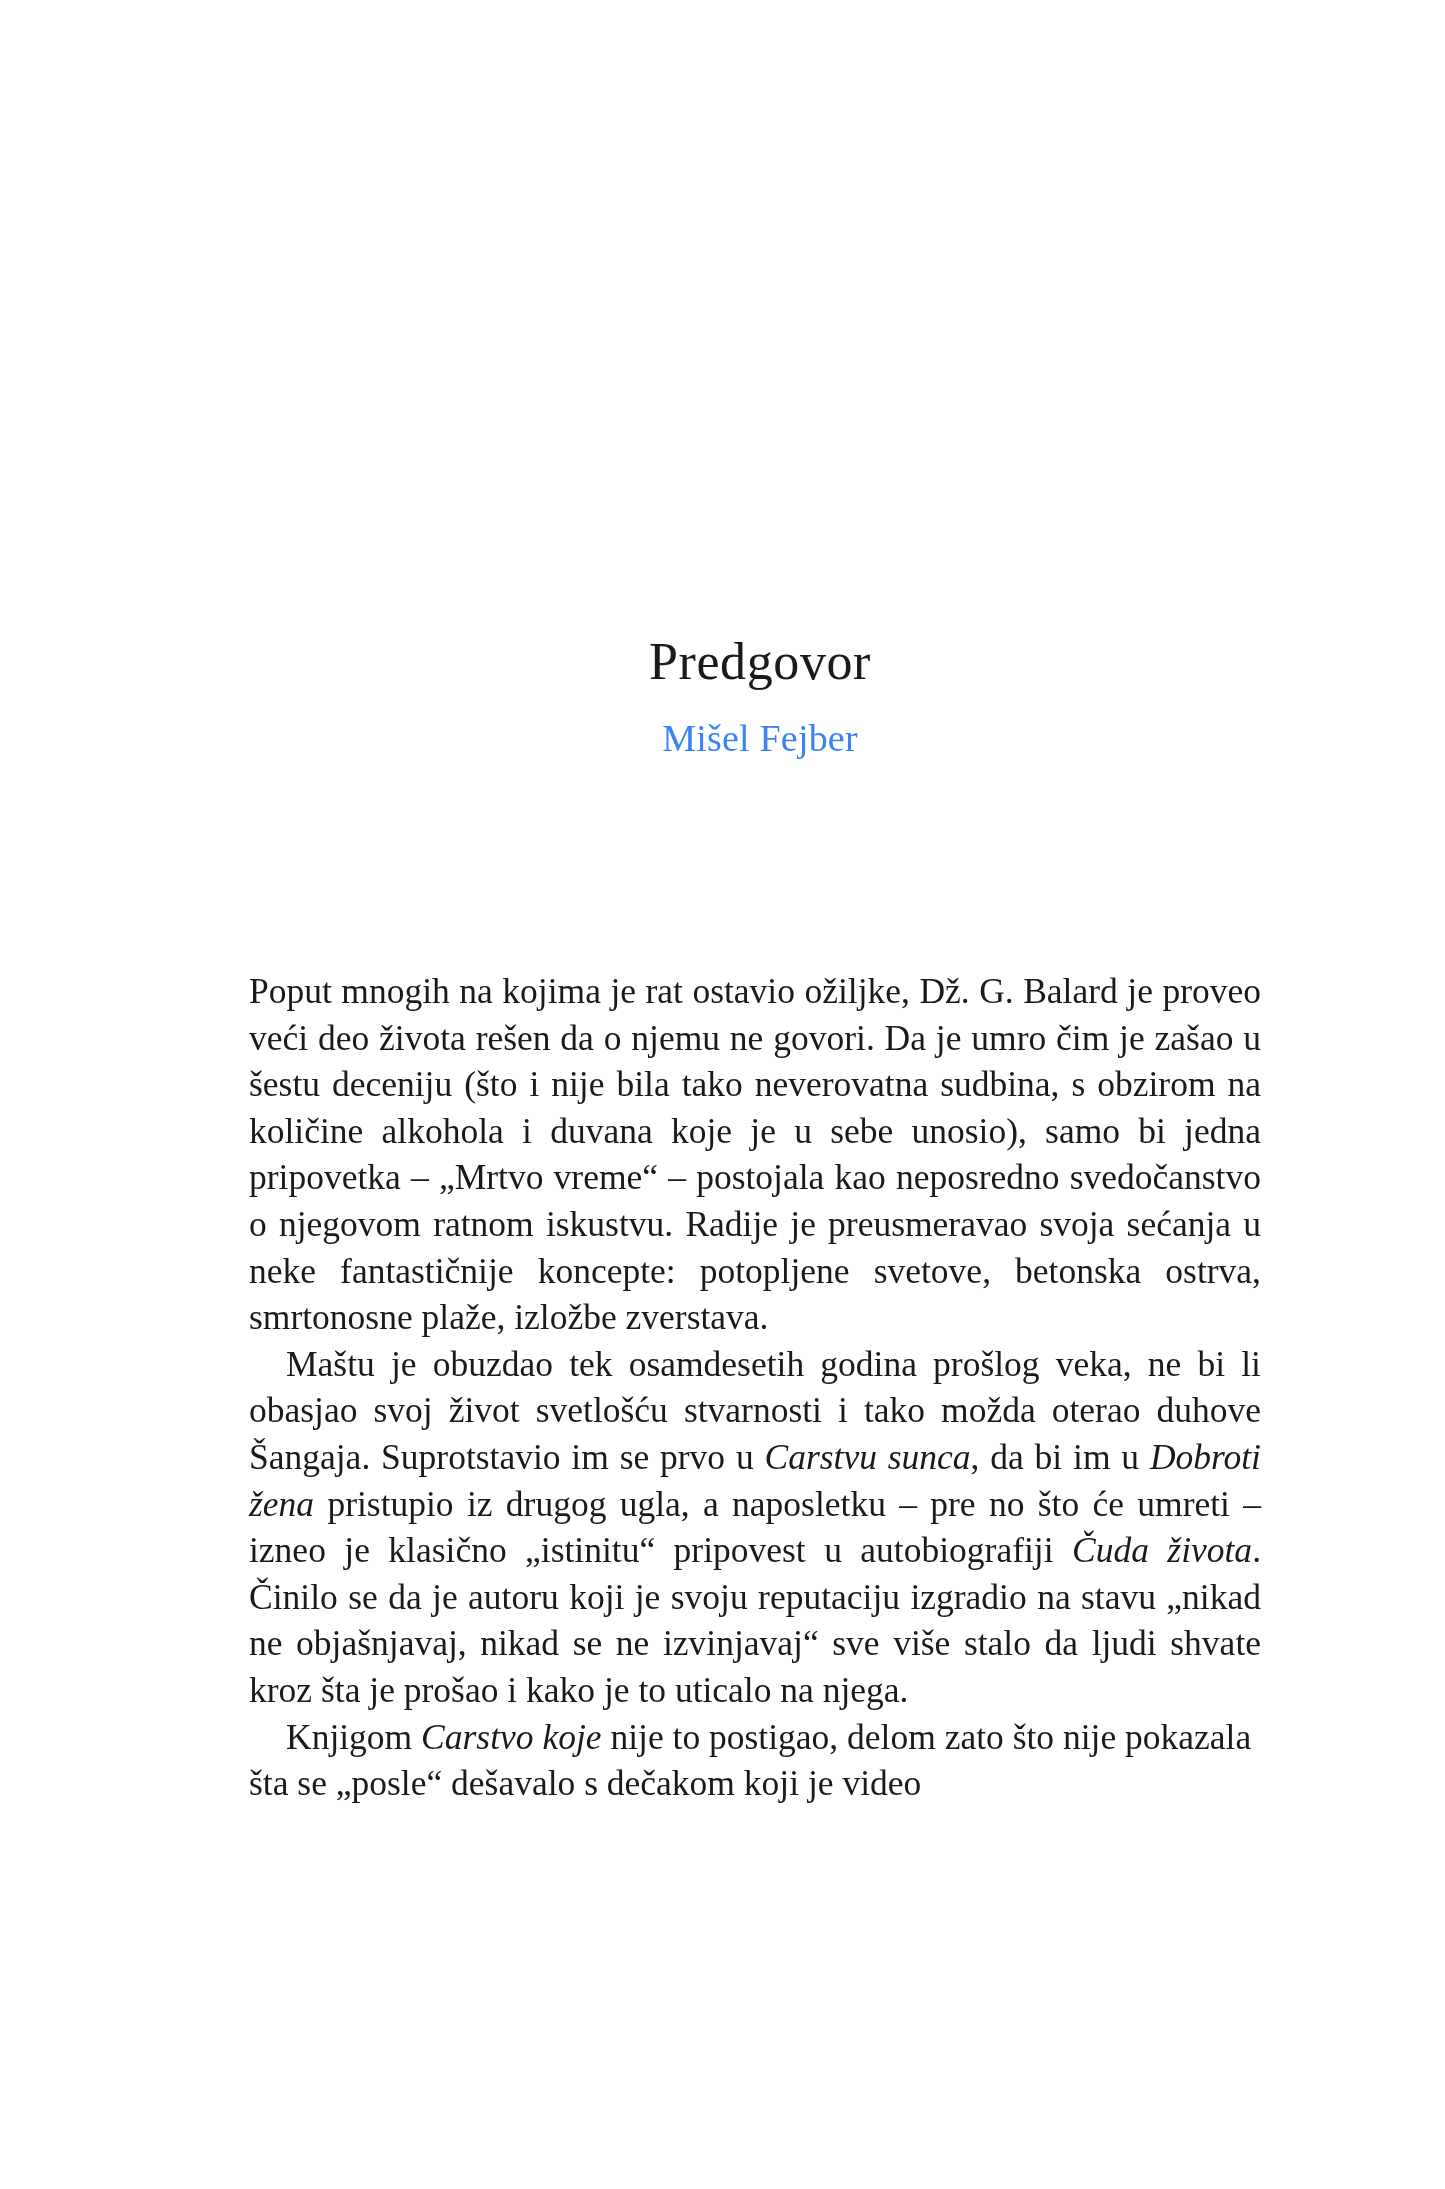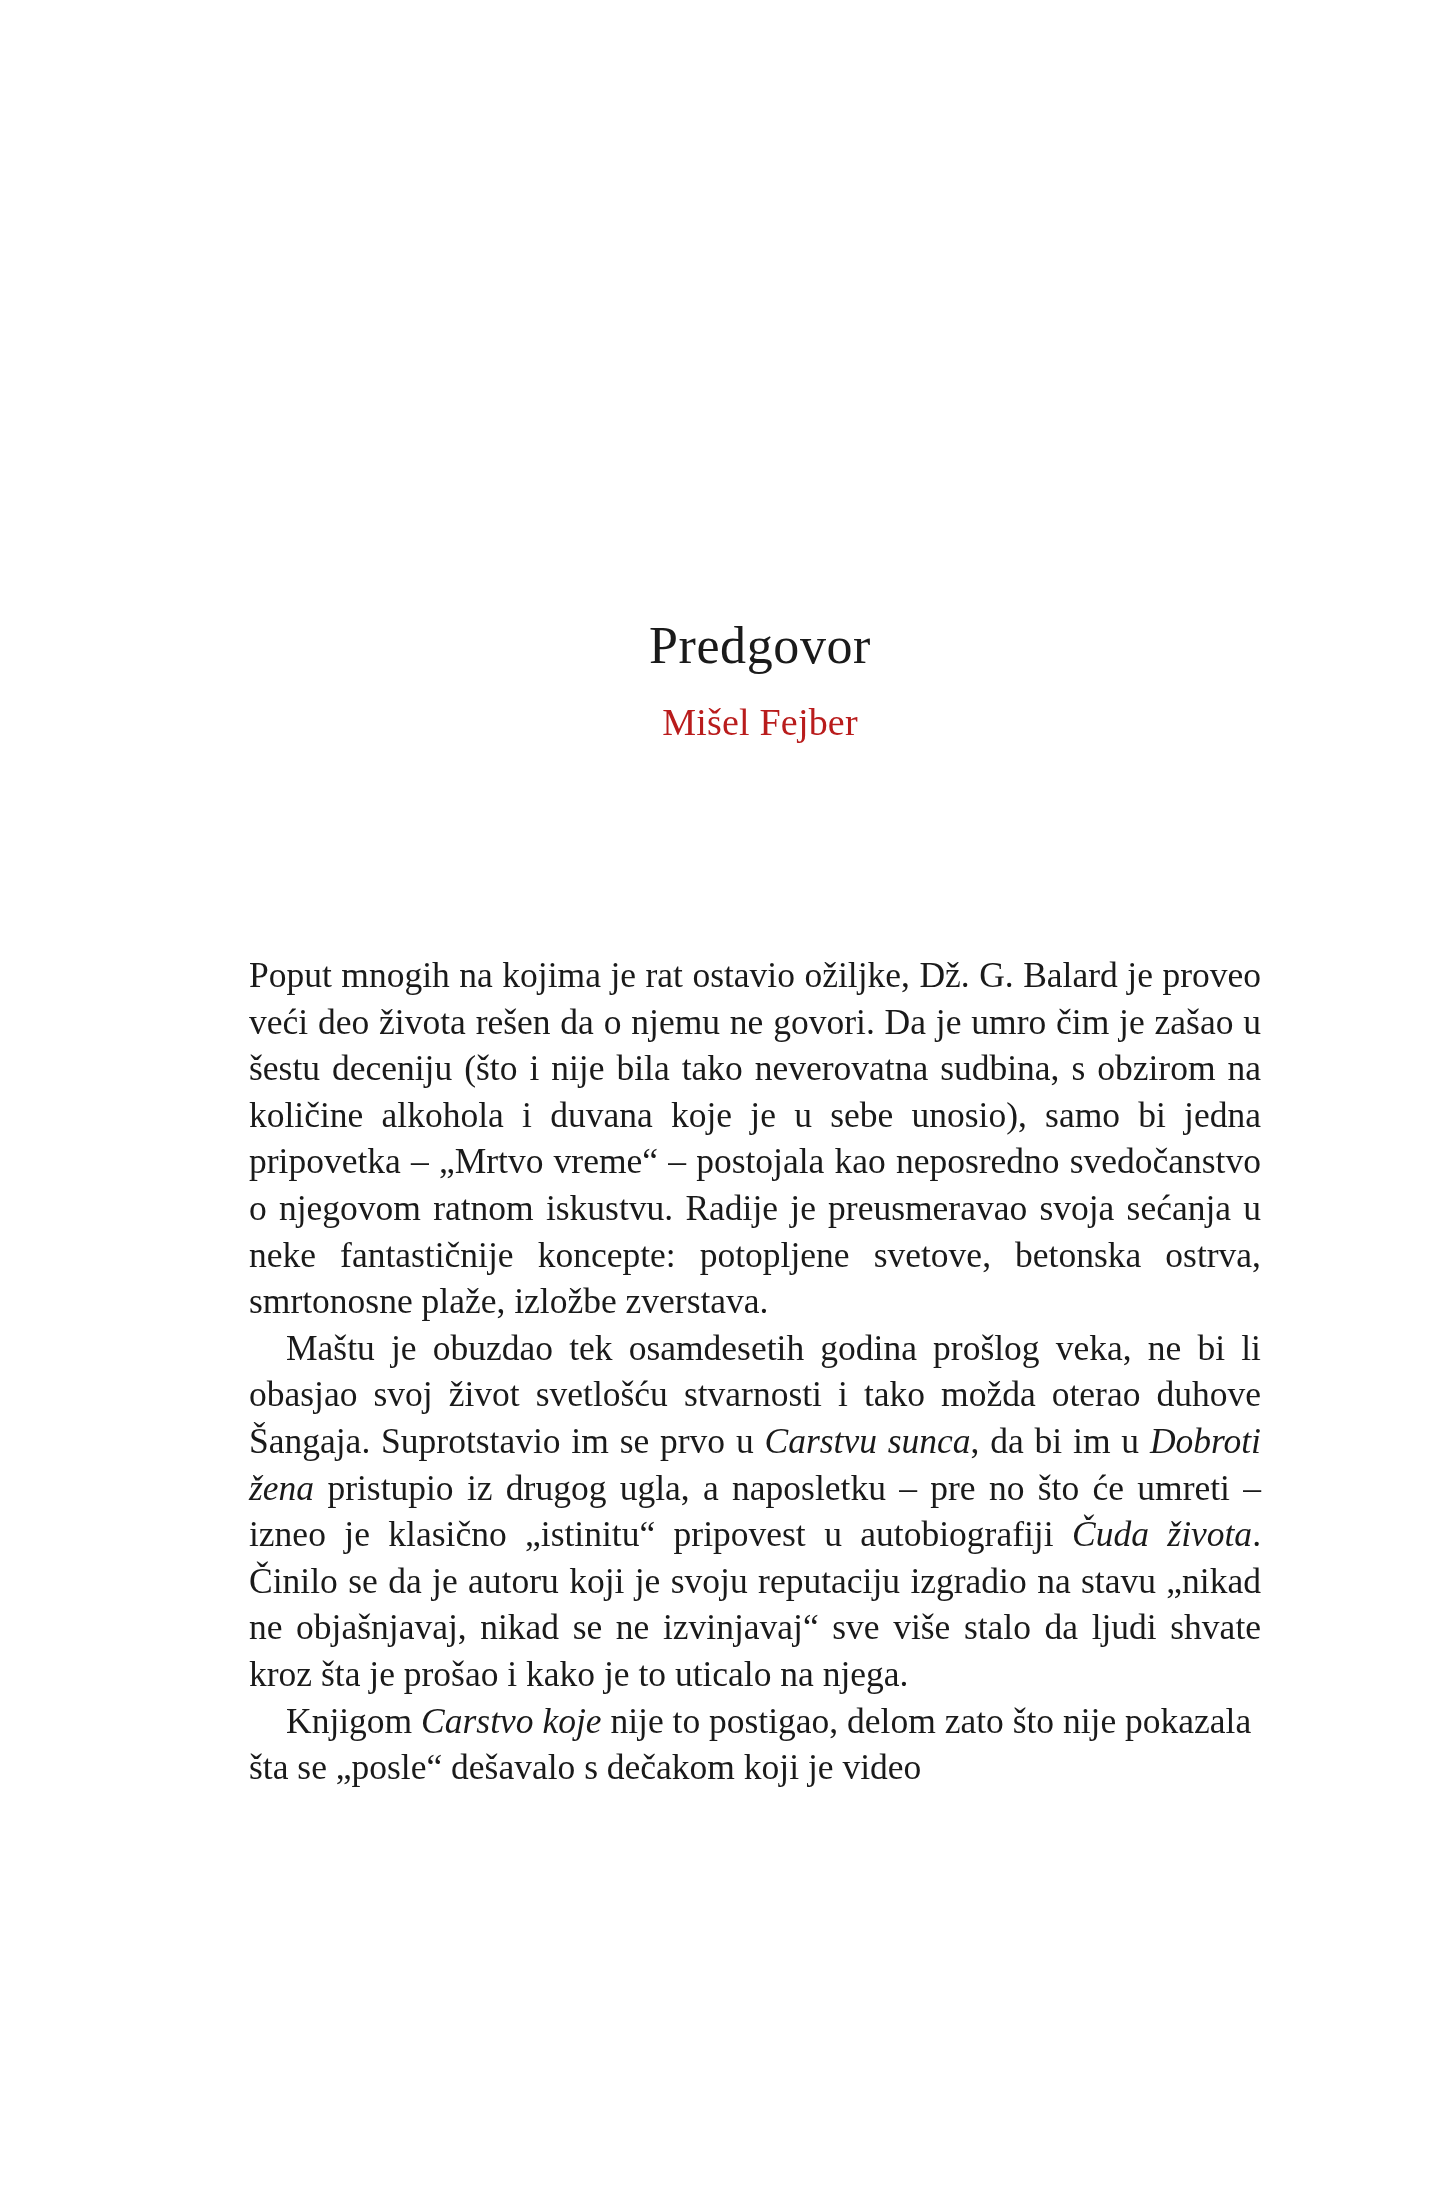--- a/index.html
+++ b/index.html
@@ -5,21 +5,21 @@
   html, body {
     margin: 0;
     padding: 0;
     background: #ffffff;
   }
   .page {
     position: relative;
     width: 1445px;
     height: 2125px;
     background: #ffffff;
-    margin: 0 auto;
+    margin: 16px auto;
     overflow: hidden;
     font-family: "Liberation Serif", "DejaVu Serif", serif;
     color: #1a1a1a;
     -webkit-font-smoothing: antialiased;
   }
 
   
   .title-block {
     position: absolute;
     left: 255px;
@@ -34,21 +34,21 @@
     letter-spacing: 0.6px;
     margin: 0;
     color: #1a1a1a;
   }
   .byline {
     font-size: 38px;
     font-weight: 400;
     line-height: 1.0;
     margin: 31px 0 0 0;
     letter-spacing: 0.2px;
-    color: #b91c1c;
+    color: #3b82f6;
   }
 
   
   .body-text {
     position: absolute;
     left: 249px;
     top: 952px;
     width: 1012px;
     font-size: 35.5px;
     line-height: 46.6px;

